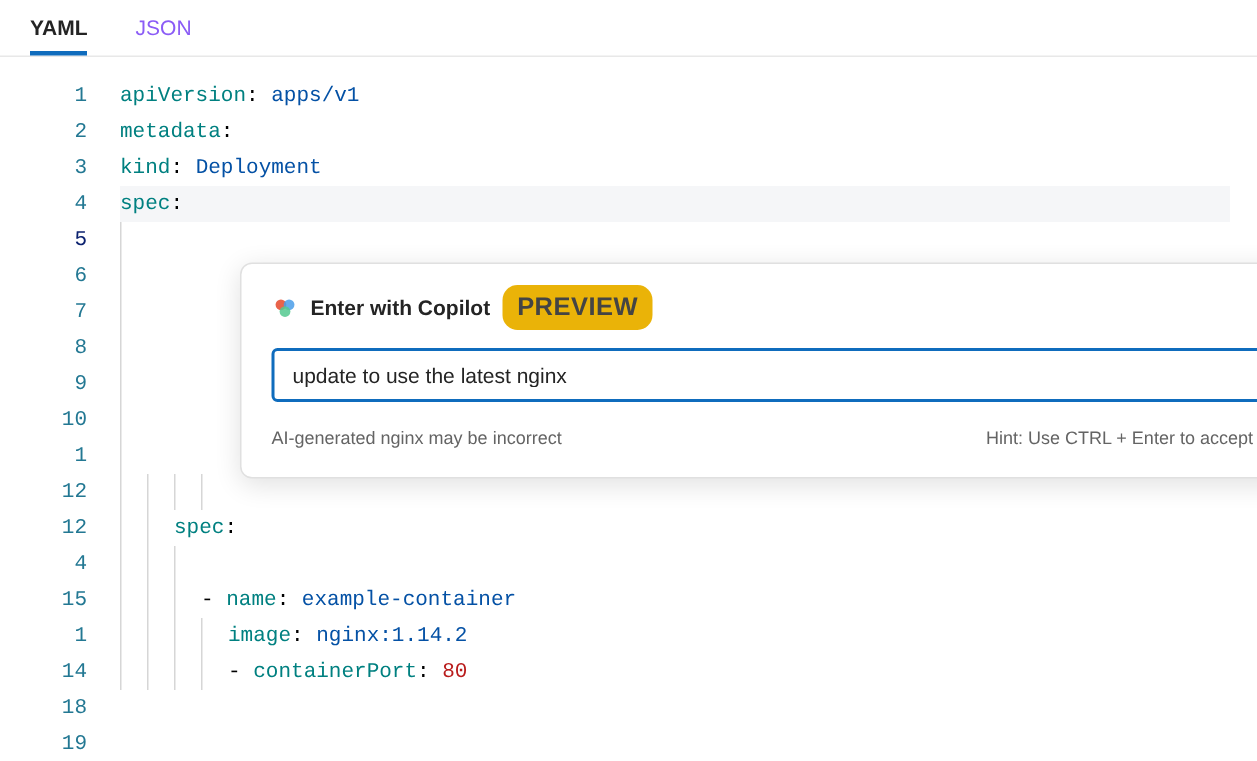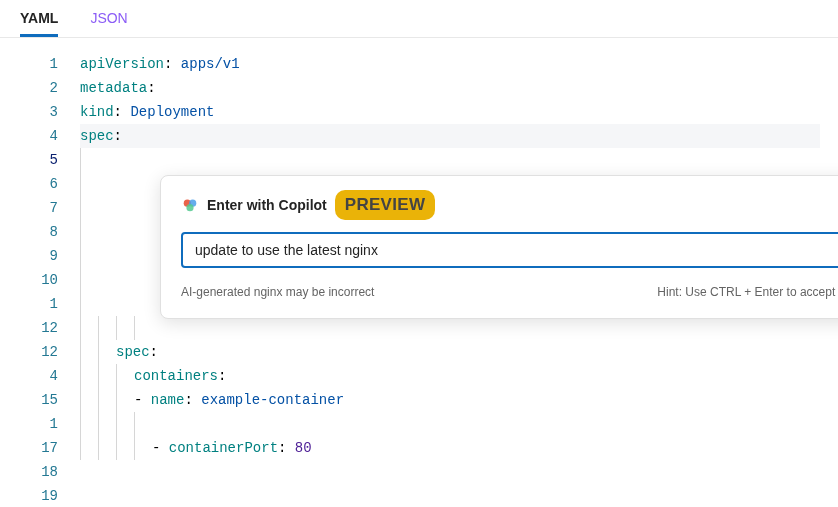--- a/index.html
+++ b/index.html
@@ -71,21 +71,21 @@
   }
   .ind {
     width: 18px;
     height: 24px;
     border-left: 1px solid #d6d6d6;
   }
   .ct { white-space: pre; }
   .k { color: #008080; }      
   .p { color: #000; }         
   .s { color: #0451a5; }      
-  .n { color: #4c1d95; }      
+  .n { color: #b91c1c; }      
   .d { color: #000; }         
   .popup {
     position: absolute;
     left: 80px;
     top: 3px;
     width: 745px;
     background: #fff;
     border: 1px solid #e0e0e0;
     border-radius: 8px;
     box-shadow: 0 4px 18px rgba(0,0,0,0.12);
@@ -157,42 +157,42 @@
       <div class="ln">7</div>
       <div class="ln">8</div>
       <div class="ln">9</div>
       <div class="ln">10</div>
       <div class="ln">1</div>
       <div class="ln">12</div>
       <div class="ln">12</div>
       <div class="ln">4</div>
       <div class="ln">15</div>
       <div class="ln">1</div>
-      <div class="ln">17</div>
+      <div class="ln">14</div>
       <div class="ln">18</div>
       <div class="ln">19</div>
     </div>
   <div class="code-area">
     <div id="code-lines">
         <div class="code-line"><span class="ind-guides"></span><span class="ct"><span class="k">apiVersion</span><span class="p">: </span><span class="s">apps/v1</span></span></div>
         <div class="code-line"><span class="ind-guides"></span><span class="ct"><span class="k">metadata</span><span class="p">:</span></span></div>
         <div class="code-line"><span class="ind-guides"></span><span class="ct"><span class="k">kind</span><span class="p">: </span><span class="s">Deployment</span></span></div>
         <div class="code-line current-bg"><span class="ind-guides"></span><span class="ct"><span class="k">spec</span><span class="p">:</span></span></div>
         <div class="code-line"><span class="ind-guides"><span class="ind"></span></span><span class="ct"></span></div>
         <div class="code-line"><span class="ind-guides"><span class="ind"></span></span><span class="ct"></span></div>
         <div class="code-line"><span class="ind-guides"><span class="ind"></span></span><span class="ct"></span></div>
         <div class="code-line"><span class="ind-guides"><span class="ind"></span></span><span class="ct"></span></div>
         <div class="code-line"><span class="ind-guides"><span class="ind"></span></span><span class="ct"></span></div>
         <div class="code-line"><span class="ind-guides"><span class="ind"></span></span><span class="ct"></span></div>
         <div class="code-line"><span class="ind-guides"><span class="ind"></span></span><span class="ct"></span></div>
         <div class="code-line"><span class="ind-guides"><span class="ind"></span><span class="ind"></span><span class="ind"></span><span class="ind"></span></span></div>
         <div class="code-line"><span class="ind-guides"><span class="ind"></span><span class="ind"></span></span><span class="ct"><span class="k">spec</span><span class="p">:</span></span></div>
-        <div class="code-line"><span class="ind-guides"><span class="ind"></span><span class="ind"></span><span class="ind"></span></span><span class="ct"><span class="k">containers</span><span class="p">:</span></span></div>
+        <div class="code-line"><span class="ind-guides"><span class="ind"></span><span class="ind"></span><span class="ind"></span></span></div>
         <div class="code-line"><span class="ind-guides"><span class="ind"></span><span class="ind"></span><span class="ind"></span></span><span class="ct"><span class="d">- </span><span class="k">name</span><span class="p">: </span><span class="s">example-container</span></span></div>
-        <div class="code-line"><span class="ind-guides"><span class="ind"></span><span class="ind"></span><span class="ind"></span><span class="ind"></span></span></div>
+        <div class="code-line"><span class="ind-guides"><span class="ind"></span><span class="ind"></span><span class="ind"></span><span class="ind"></span></span><span class="ct"><span class="k">image</span><span class="p">: </span><span class="s">nginx:1.14.2</span></span></div>
         <div class="code-line"><span class="ind-guides"><span class="ind"></span><span class="ind"></span><span class="ind"></span><span class="ind"></span></span><span class="ct"><span class="d">- </span><span class="k">containerPort</span><span class="p">: </span><span class="n">80</span></span></div>
       </div>
 
     <div class="popup" style="top: 123px;">
       <div class="popup-header">
         <span class="copilot-icon">
           <svg viewBox="0 0 20 20" width="18" height="18">
             <circle cx="7" cy="8" r="4" fill="#e9634a"></circle>
             <circle cx="13" cy="8" r="4" fill="#4a9ee9" fill-opacity="0.85"></circle>
             <circle cx="10" cy="13" r="4" fill="#54c98f" fill-opacity="0.85"></circle>

